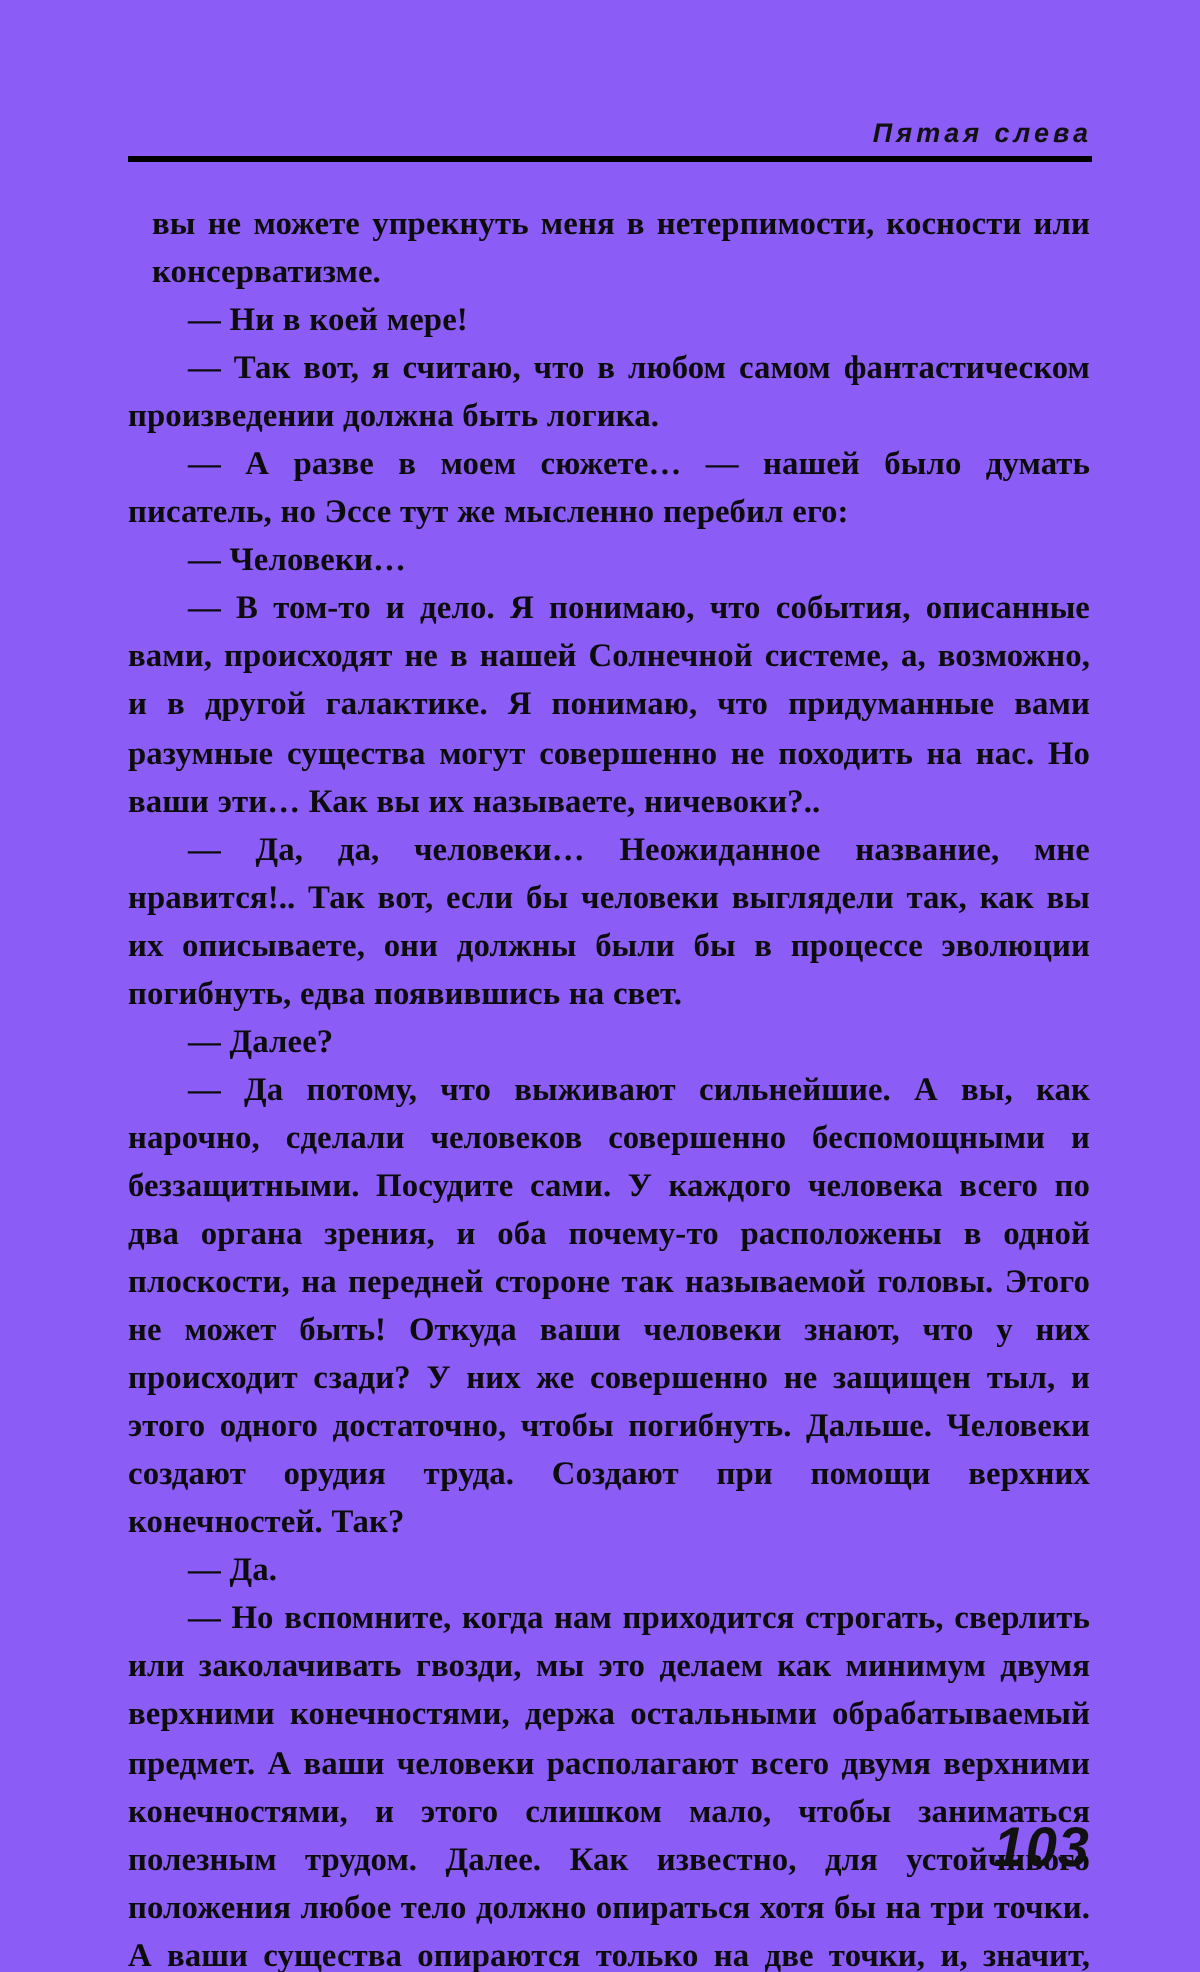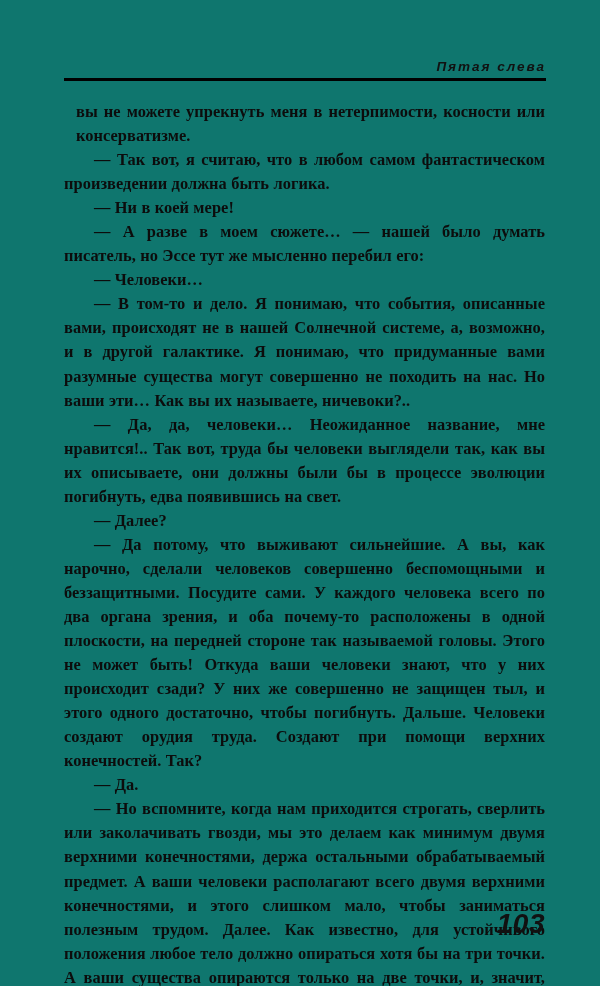--- a/index.html
+++ b/index.html
@@ -14,21 +14,21 @@
     position: relative;
     overflow: hidden;
     font-family: "Liberation Serif", "DejaVu Serif", serif;
     color: #000000;
     -webkit-font-smoothing: none;
   }
 
   .page {
     position: absolute;
     inset: 0;
-    background: #0f766e;
+    background: #8b5cf6;
   }
 
   
   .running-head {
     position: absolute;
     left: 64px;
     top: 52px;
     width: 482px;
     height: 26px;
   }
@@ -99,26 +99,26 @@
 <div class="page">
 
   <div class="running-head">
     <div class="running-head-title">Пятая слева</div>
   </div>
 
   <div class="header-rule"></div>
 
   <div class="text-block">
     <p class="para cont">вы не можете упрекнуть меня в нетерпимости, косности или консерватизме.</p>
+    <p class="para indent">— Ни в коей мере!</p>
     <p class="para indent">— Так вот, я считаю, что в любом самом фантастическом произведении должна быть логика.</p>
-    <p class="para indent">— Ни в коей мере!</p>
     <p class="para indent">— А разве в моем сюжете… — нашей было думать писатель, но Эссе тут же мысленно перебил его:</p>
     <p class="para indent">— Человеки…</p>
     <p class="para indent">— В том-то и дело. Я понимаю, что события, описанные вами, происходят не в нашей Солнечной системе, а, возможно, и в другой галактике. Я понимаю, что придуманные вами разумные существа могут совершенно не походить на нас. Но ваши эти… Как вы их называете, ничевоки?..</p>
-    <p class="para indent">— Да, да, человеки… Неожиданное название, мне нравится!.. Так вот, труда бы человеки выглядели так, как вы их описываете, они должны были бы в процессе эволюции погибнуть, едва появившись на свет.</p>
+    <p class="para indent">— Да, да, человеки… Неожиданное название, мне нравится!.. Так вот, если бы человеки выглядели так, как вы их описываете, они должны были бы в процессе эволюции погибнуть, едва появившись на свет.</p>
     <p class="para indent">— Далее?</p>
     <p class="para indent">— Да потому, что выживают сильнейшие. А вы, как нарочно, сделали человеков совершенно беспомощными и беззащитными. Посудите сами. У каждого человека всего по два органа зрения, и оба почему-то расположены в одной плоскости, на передней стороне так называемой головы. Этого не может быть! Откуда ваши человеки знают, что у них происходит сзади? У них же совершенно не защищен тыл, и этого одного достаточно, чтобы погибнуть. Дальше. Человеки создают орудия труда. Создают при помощи верхних конечностей. Так?</p>
     <p class="para indent">— Да.</p>
     <p class="para indent">— Но вспомните, когда нам приходится строгать, сверлить или заколачивать гвозди, мы это делаем как минимум двумя верхними конечностями, держа остальными обрабатываемый предмет. А ваши человеки располагают всего двумя верхними конечностями, и этого слишком мало, чтобы заниматься полезным трудом. Далее. Как известно, для устойчивого положения любое тело должно опираться хотя бы на три точки. А ваши существа опираются только на две точки, и, значит, самый слабый удар</p>
   </div>
 
   <div class="folio">103</div>
 
 </div>
 

